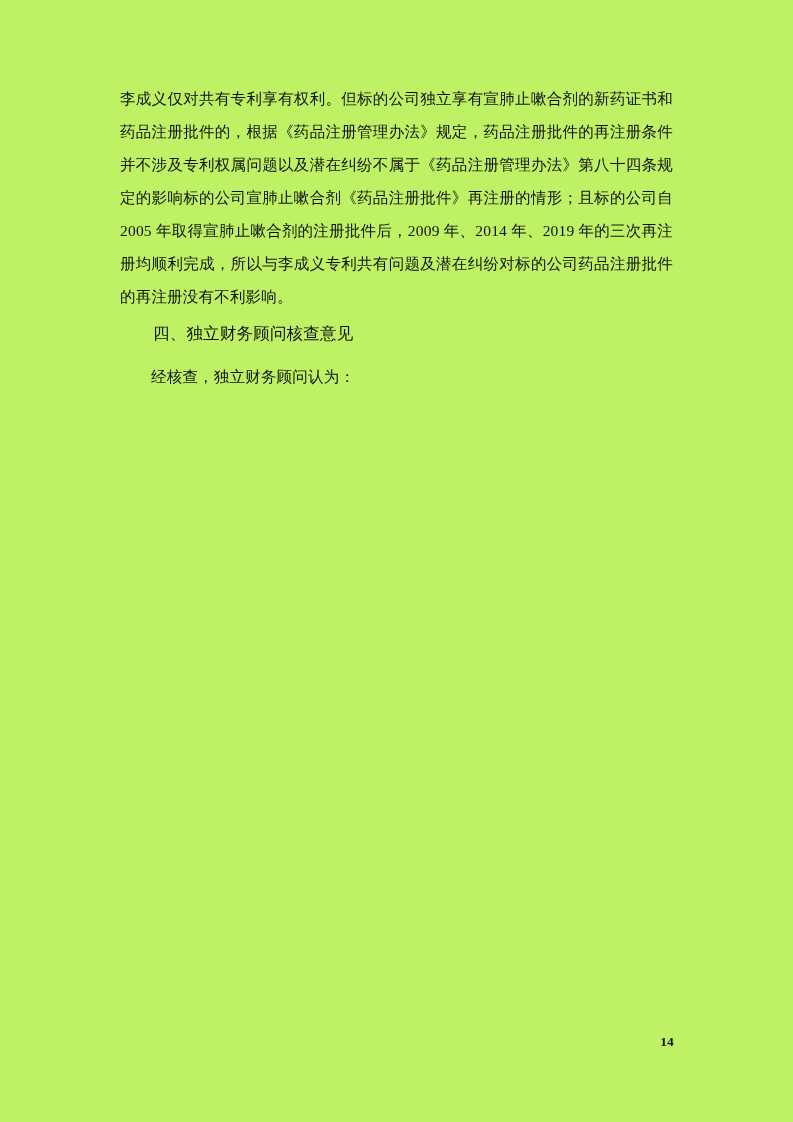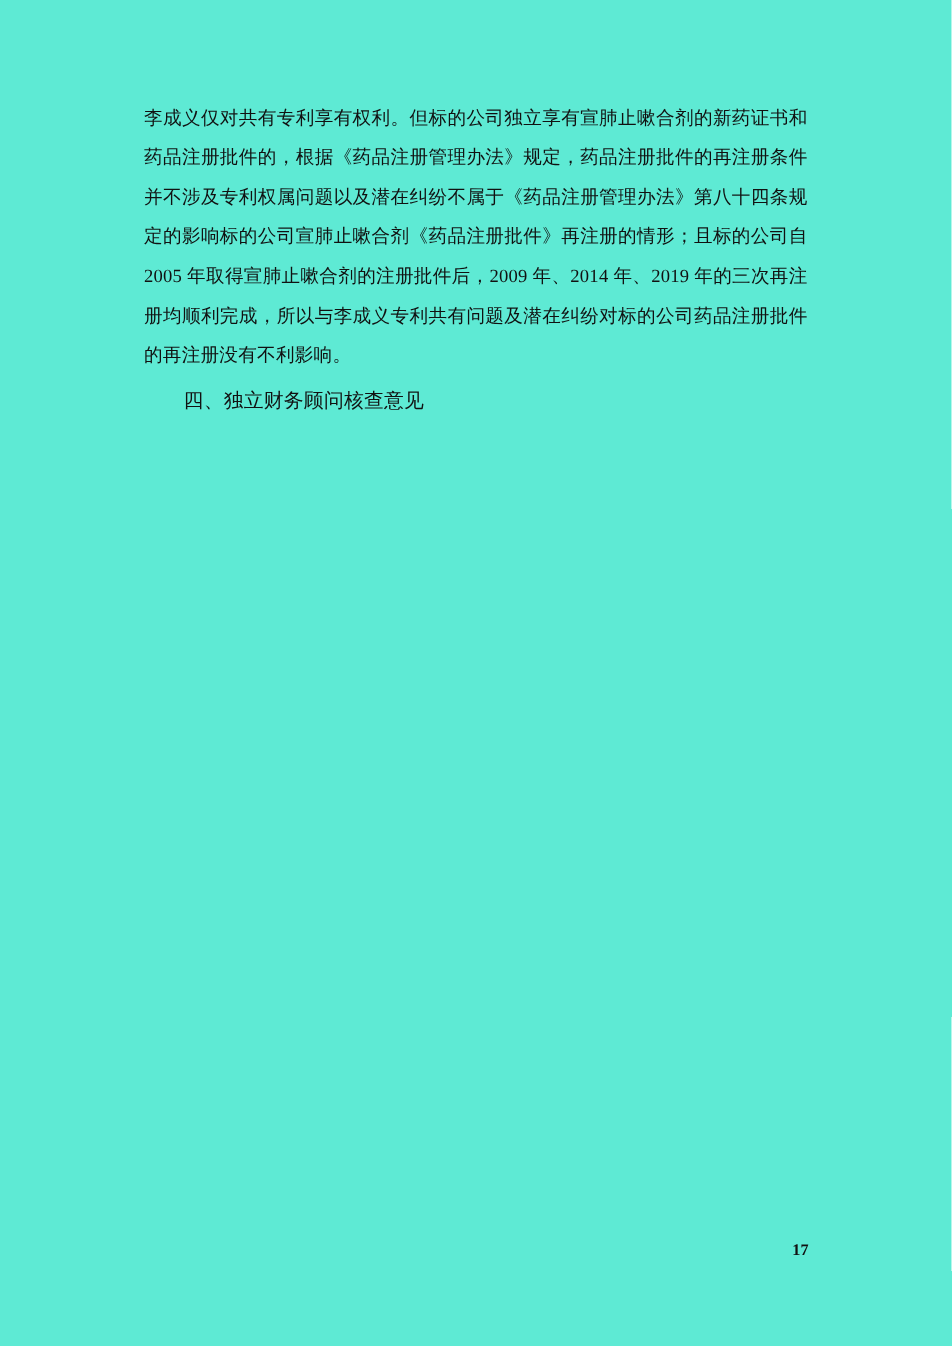--- a/index.html
+++ b/index.html
@@ -4,21 +4,21 @@
 <style>
   html, body {
     margin: 0;
     padding: 0;
     background: #ffffff;
   }
   .page {
     position: relative;
     width: 793px;
     height: 1122px;
-    background: #5eead4;
+    background: #bef264;
     overflow: hidden;
     font-family: "Liberation Serif", "DejaVu Serif", serif;
     color: #111111;
   }
   .content {
     position: absolute;
     left: 120px;
     top: 82px;
     width: 553px;
     font-size: 15.5px;
@@ -56,18 +56,19 @@
 </style>
 </head>
 <body>
 
 <div class="page">
   <div class="content">
     <p class="body-para">李成义仅对共有专利享有权利。但标的公司独立享有宣肺止嗽合剂的新药证书和药品注册批件的，根据《药品注册管理办法》规定，药品注册批件的再注册条件并不涉及专利权属问题以及潜在纠纷不属于《药品注册管理办法》第八十四条规定的影响标的公司宣肺止嗽合剂《药品注册批件》再注册的情形；且标的公司自 2005 年取得宣肺止嗽合剂的注册批件后，2009 年、2014 年、2019 年的三次再注册均顺利完成，所以与李成义专利共有问题及潜在纠纷对标的公司药品注册批件的再注册没有不利影响。</p>
 
     <h2 class="section-heading">四、独立财务顾问核查意见</h2>
 
+    <p class="body-para indented">经核查，独立财务顾问认为：</p>
 
 
   </div>
 
-  <div class="page-number">17</div>
+  <div class="page-number">14</div>
 </div>
 
 </body></html>

